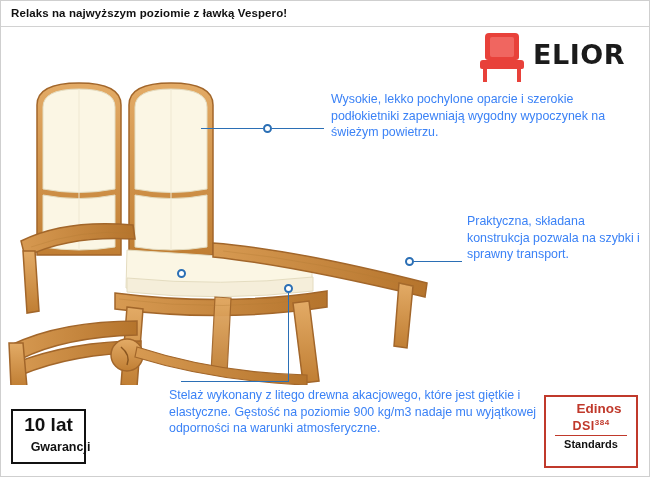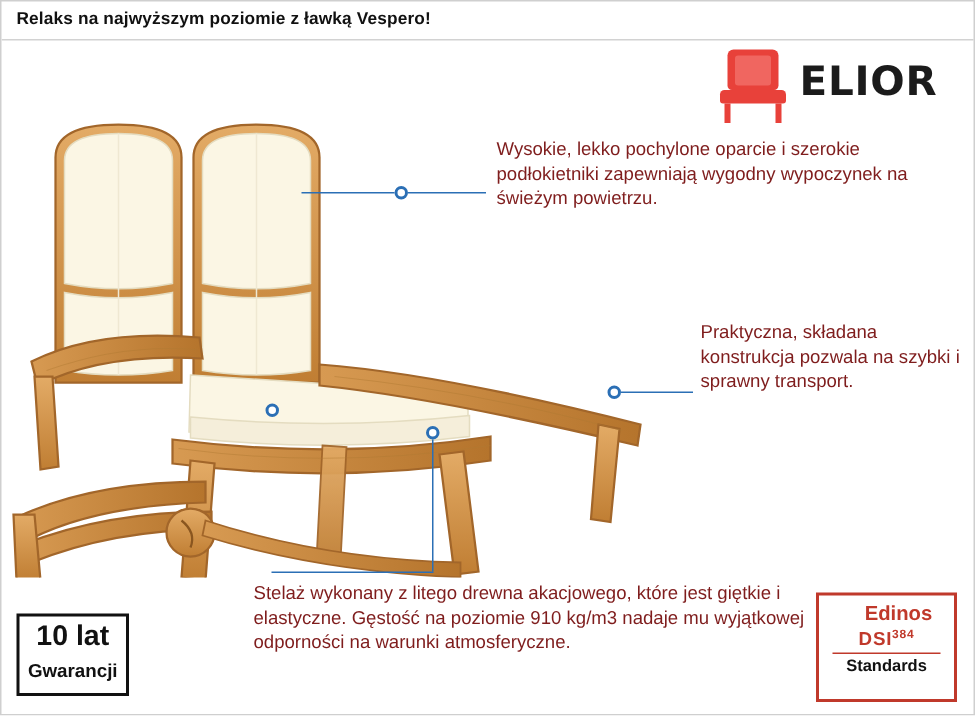--- a/index.html
+++ b/index.html
@@ -70,21 +70,21 @@
     left: 6px;
     top: 44px;
     width: 430px;
     height: 340px;
   }
   
   .callout {
     position: absolute;
     font-size: 12.4px;
     line-height: 16.6px;
-    color: #7f1d1d;
+    color: #3b82f6;
   }
   #callout-1 { left: 330px; top: 90px; width: 300px; }
   #callout-2 { left: 466px; top: 212px; width: 176px; }
   #callout-3 { left: 168px; top: 386px; width: 368px; }
   
   .dot {
     position: absolute;
     width: 9px;
     height: 9px;
     border-radius: 50%;
@@ -114,21 +114,21 @@
     left: 0;
     top: 3px;
     width: 100%;
     text-align: center;
     font-size: 19px;
     font-weight: bold;
     color: #111111;
   }
   #warranty-label {
     position: absolute;
-    left: 0;
+    left: 12px;
     top: 29px;
     width: 100%;
     text-align: center;
     font-size: 12.5px;
     font-weight: bold;
     color: #111111;
   }
   
   #standards-badge {
     position: absolute;
@@ -265,21 +265,21 @@
   <div id="callout-1" class="callout">Wysokie, lekko pochylone oparcie i szerokie podłokietniki zapewniają wygodny wypoczynek na świeżym powietrzu.</div>
 
   <div class="dot" style="left:404px; top:256px;"></div>
   <div class="leader h" style="left:413px; top:260px; width:48px;"></div>
   <div id="callout-2" class="callout">Praktyczna, składana konstrukcja pozwala na szybki i sprawny transport.</div>
 
   <div class="dot" style="left:176px; top:268px;"></div>
   <div class="dot" style="left:283px; top:283px;"></div>
   <div class="leader v" style="left:287px; top:292px; height:88px;"></div>
   <div class="leader h" style="left:180px; top:380px; width:108px;"></div>
-  <div id="callout-3" class="callout">Stelaż wykonany z litego drewna akacjowego, które jest giętkie i elastyczne. Gęstość na poziomie 910 kg/m3 nadaje mu wyjątkowej odporności na warunki atmosferyczne.</div>
+  <div id="callout-3" class="callout">Stelaż wykonany z litego drewna akacjowego, które jest giętkie i elastyczne. Gęstość na poziomie 900 kg/m3 nadaje mu wyjątkowej odporności na warunki atmosferyczne.</div>
 
   <div id="warranty-badge">
     <div id="warranty-years">10 lat</div>
     <div id="warranty-label">Gwarancji</div>
   </div>
 
   <div id="standards-badge">
     <div id="standards-brand">Edinos</div>
     <div id="standards-code">
       <span>DSI</span><span class="sup">384</span>

